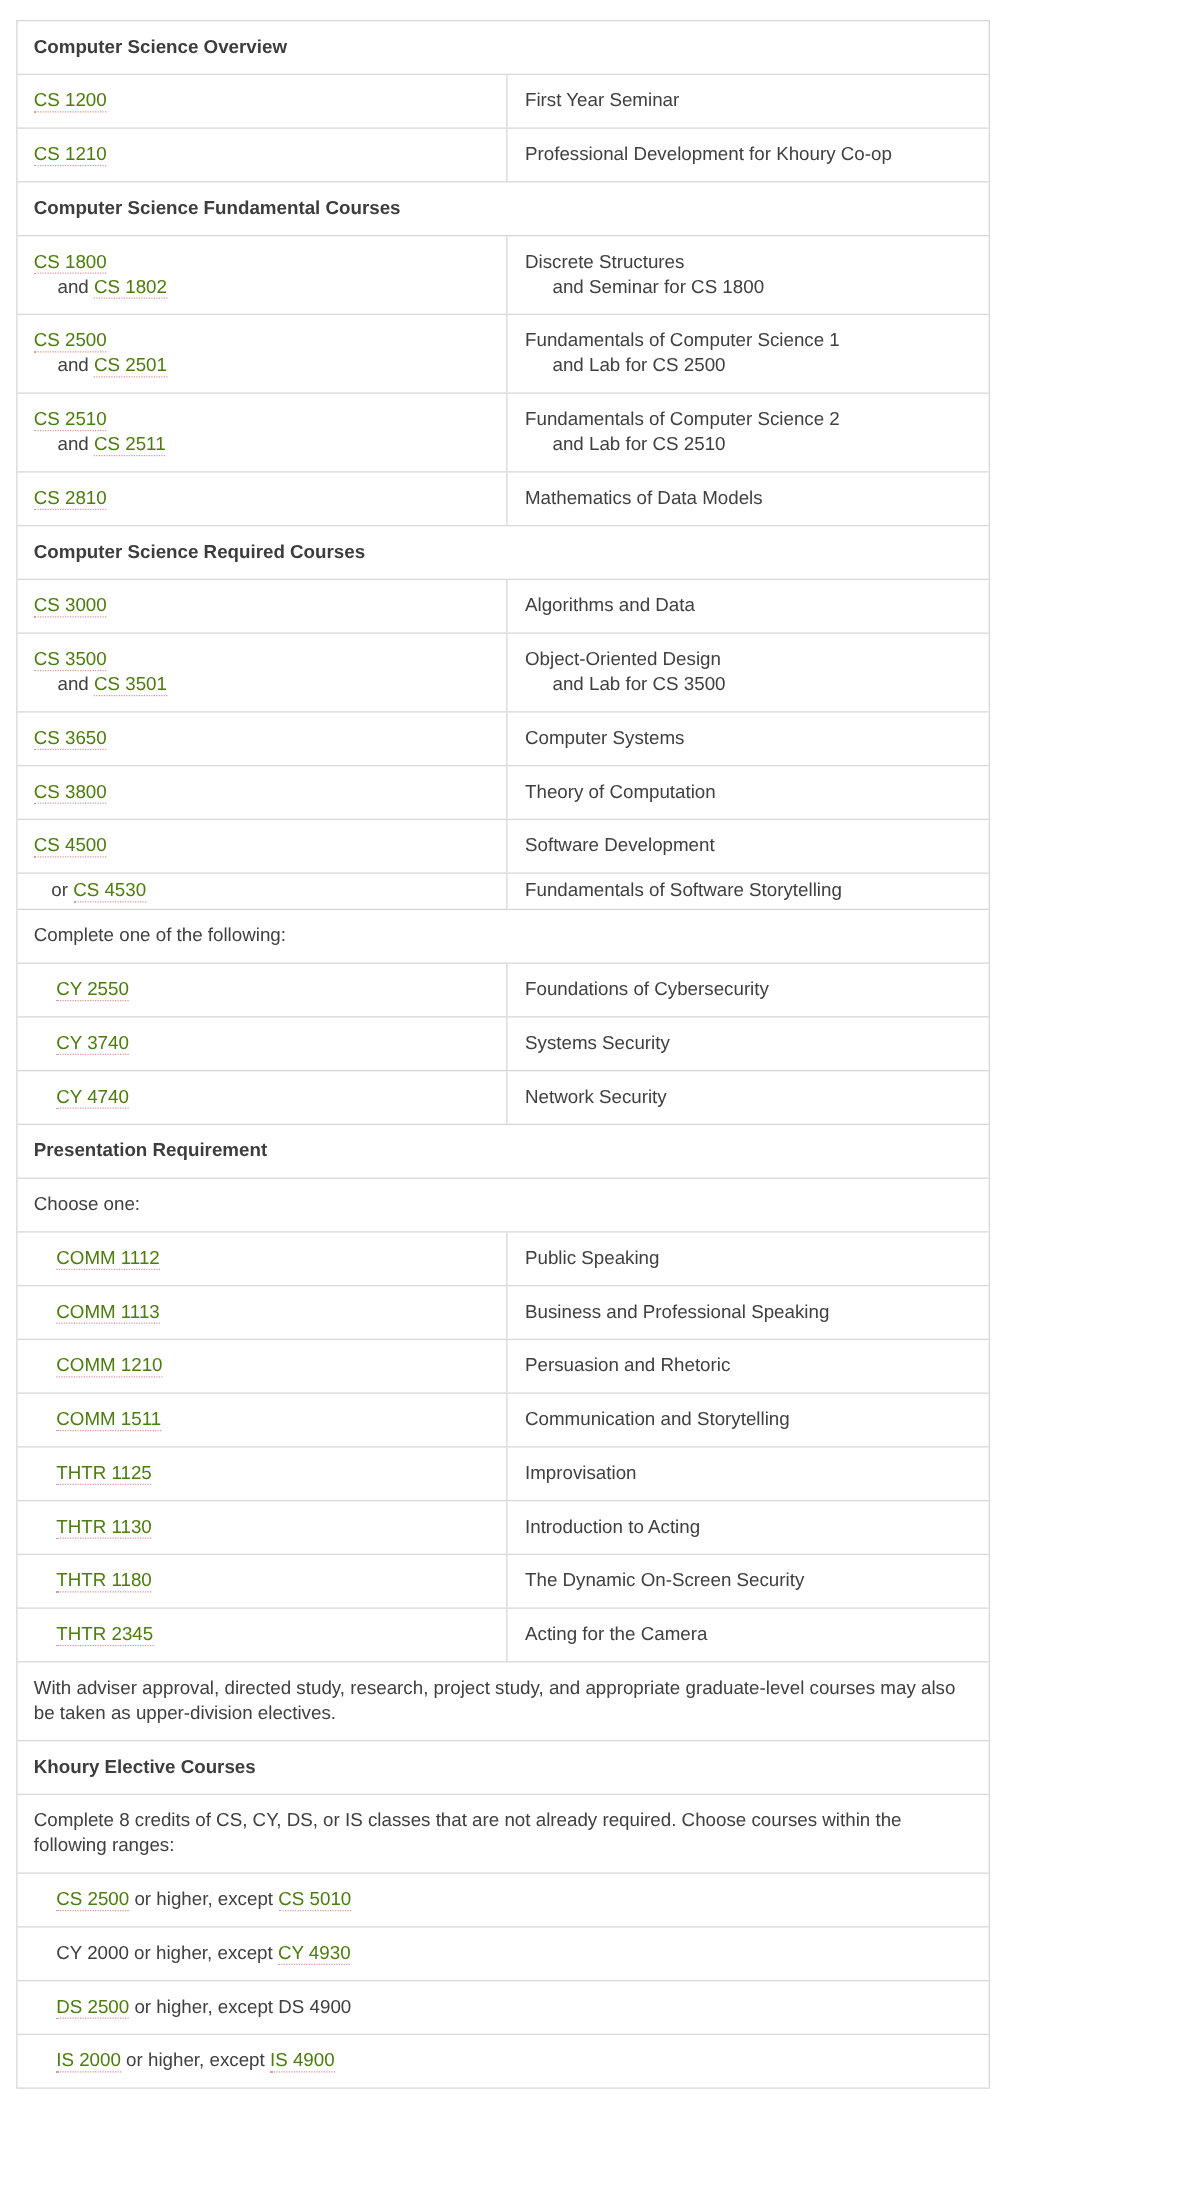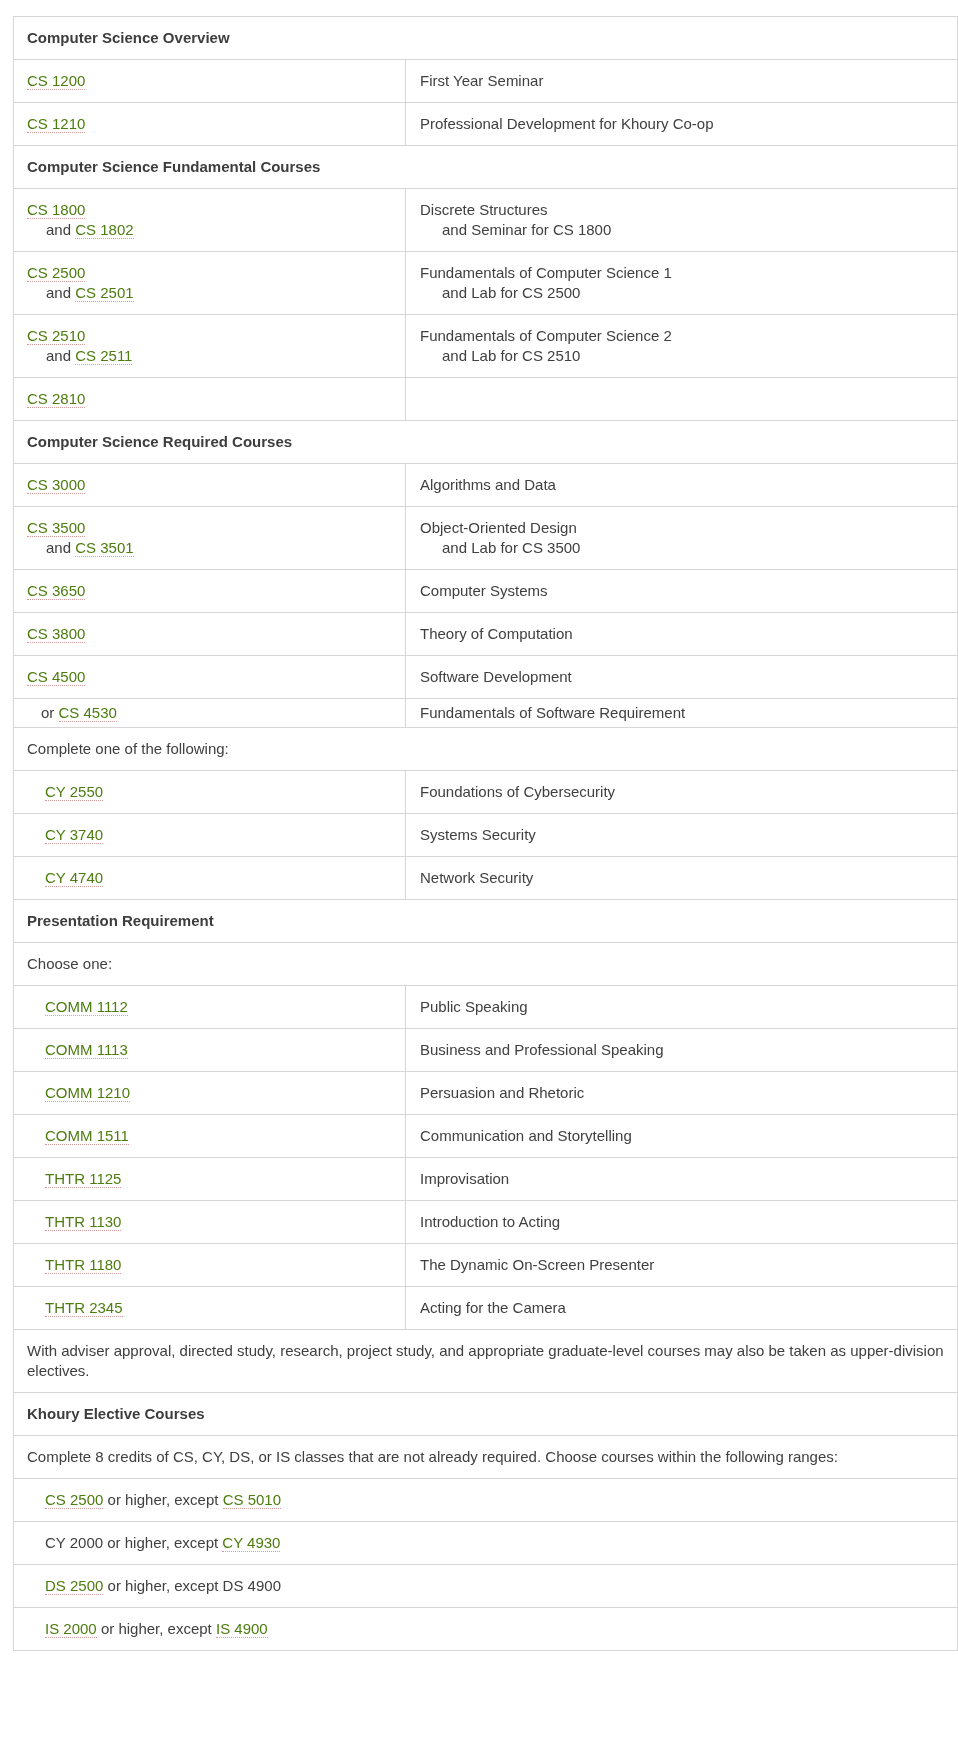--- a/index.html
+++ b/index.html
@@ -11,21 +11,21 @@
   body {
     width: 958px;
     height: 1750px;
     font-family: "Liberation Sans", "DejaVu Sans", sans-serif;
     font-size: 15px;
     color: #404040;
     overflow: hidden;
   }
   .course-table {
     margin: 16px 0 0 13px;
-    width: 945px;
+    width: 779px;
     border: 1px solid #d6d6d6;
     border-bottom: none;
     background: #ffffff;
   }
   .row {
     display: flex;
     border-bottom: 1px solid #d6d6d6;
     align-items: stretch;
   }
   .cell {
@@ -113,20 +113,23 @@
         </div>
         <div class="cell right-cell">
           <div class="line">Fundamentals of Computer Science 2</div>
           <div class="line cont">and Lab for CS 2510</div>
         </div>
       </div>
       <div class="row course">
         <div class="cell left-cell">
           <div class="line"><a class="course-link">CS 2810</a></div>
         </div>
+        <div class="cell right-cell">
+          <div class="line">Mathematics of Data Models</div>
+        </div>
       </div>
       <div class="row section">
         <div class="cell full-cell">Computer Science Required Courses</div>
       </div>
       <div class="row course">
         <div class="cell left-cell">
           <div class="line"><a class="course-link">CS 3000</a></div>
         </div>
         <div class="cell right-cell">
           <div class="line">Algorithms and Data</div>
@@ -164,21 +167,21 @@
         </div>
         <div class="cell right-cell">
           <div class="line">Software Development</div>
         </div>
       </div>
       <div class="row course compact">
         <div class="cell left-cell">
           <div class="line"><span>or </span><a class="course-link">CS 4530</a></div>
         </div>
         <div class="cell right-cell">
-          <div class="line">Fundamentals of Software Requirement</div>
+          <div class="line">Fundamentals of Software Storytelling</div>
         </div>
       </div>
       <div class="row info">
         <div class="cell full-cell">Complete one of the following:</div>
       </div>
       <div class="row course indent">
         <div class="cell left-cell">
           <div class="line"><a class="course-link">CY 2550</a></div>
         </div>
         <div class="cell right-cell">
@@ -253,21 +256,21 @@
         </div>
         <div class="cell right-cell">
           <div class="line">Introduction to Acting</div>
         </div>
       </div>
       <div class="row course indent">
         <div class="cell left-cell">
           <div class="line"><a class="course-link">THTR 1180</a></div>
         </div>
         <div class="cell right-cell">
-          <div class="line">The Dynamic On-Screen Presenter</div>
+          <div class="line">The Dynamic On-Screen Security</div>
         </div>
       </div>
       <div class="row course indent">
         <div class="cell left-cell">
           <div class="line"><a class="course-link">THTR 2345</a></div>
         </div>
         <div class="cell right-cell">
           <div class="line">Acting for the Camera</div>
         </div>
       </div>

